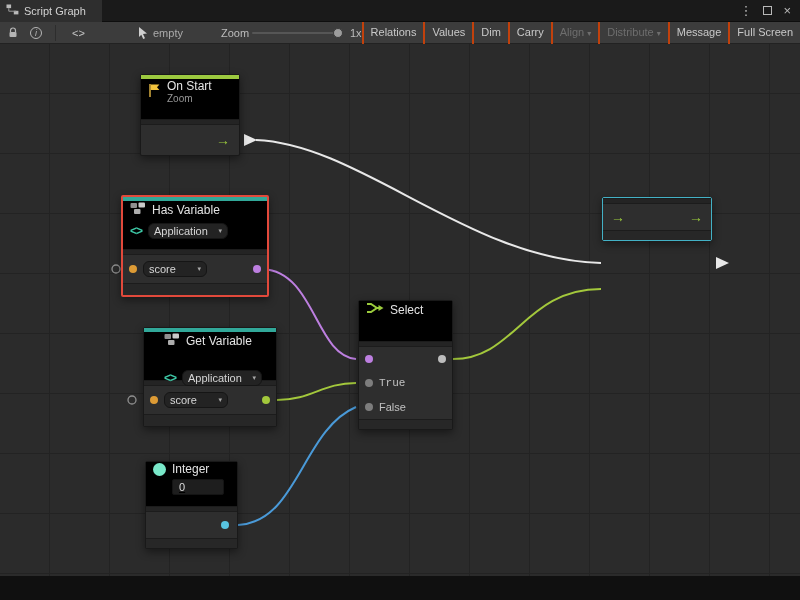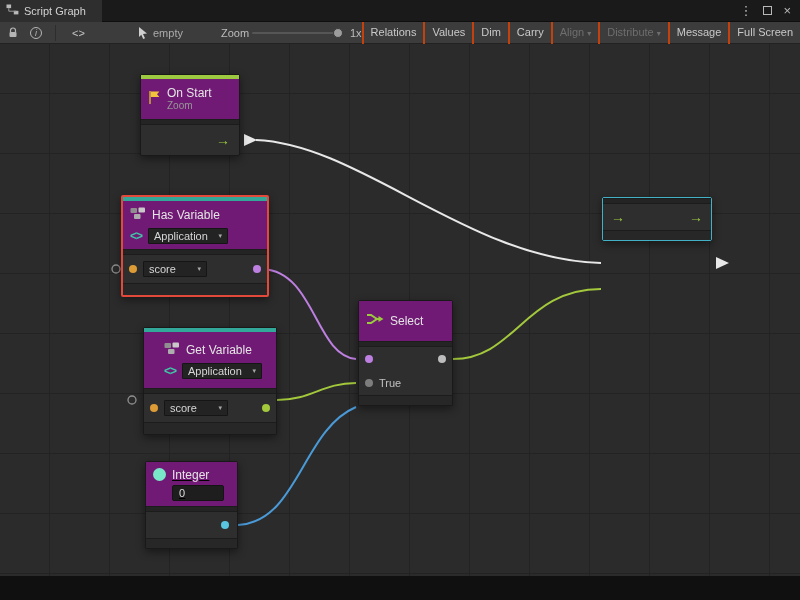--- a/index.html
+++ b/index.html
@@ -42,31 +42,31 @@
   .bottom-strip { position:absolute; top:576px; left:0; width:800px; height:24px; background:#101010; }
 
   .edges { position:absolute; top:0; left:0; width:800px; height:600px; z-index:1; pointer-events:none; }
 
   
   .node { position:absolute; z-index:2; background:#2e2e2e; border:1px solid #191919;
     border-radius:2px; box-shadow:0 3px 9px rgba(0,0,0,.45); }
   .node.sel-red  { border:2px solid #e2493b; }
   .node.sel-teal { border:1px solid #43b1c5; }
   .cbar { height:4px; }
-  .hdr { background:#701a75; padding:0 7px; display:flex; flex-direction:column; justify-content:center; }
+  .hdr { background:#000000; padding:0 7px; display:flex; flex-direction:column; }
   .hrow { display:flex; align-items:center; gap:6px; }
   .title { font-size:12px; color:#e4e4e4; line-height:14px; }
   .sub   { font-size:10px; color:#979797; line-height:12px; }
   .divider { height:6px; background:#242424; border-top:1px solid #1c1c1c; border-bottom:1px solid #1c1c1c; }
   .prow { display:flex; align-items:center; gap:6px; padding:0 6px; }
   .dot { width:8px; height:8px; border-radius:50%; flex:none; }
   .plabel { font-size:11px; color:#c0c0c0; }
   .spacer { flex:1; }
   .footer { height:12px; background:#272727; border-top:1px solid #1c1c1c; }
-  .dd { background:#232323; border:1px solid #151515; border-radius:1px; display:flex;
+  .dd { background:#232323; border:1px solid #151515; border-radius:6px; display:flex;
     align-items:center; gap:4px; padding:1px 5px; font-size:11px; color:#d6d6d6; }
   .ddcaret { font-size:7px; color:#a8a8a8; }
   .field { background:#1e1e1e; border:1px solid #141414; border-radius:2px;
     padding:1px 6px; font-size:11px; color:#dddddd; width:52px; }
   .garrow { color:#9bcb3c; font-weight:bold; font-size:14px; line-height:1; }
   .chev { color:#3ec9a7; font-weight:bold; font-size:12px; letter-spacing:-1px; }
   .circ { width:13px; height:13px; border-radius:50%; background:#79e8c9; flex:none; }
   .info-i { width:12px; height:12px; border:1px solid #b5b5b5; border-radius:50%;
     font-size:9px; color:#b5b5b5; display:inline-flex; align-items:center; justify-content:center; font-style:italic; }
 </style>
@@ -199,21 +199,21 @@
       <span class="ddcaret">▾</span>
     </span>
     <span class="spacer"></span>
     <span class="dot" style="background:#bd7fe0;"></span>
   </div>
   <div class="footer"></div>
 </div>
 
 <div class="node" style="left:143px; top:327px; width:134px;">
   <div class="cbar" style="background:#31a899;"></div>
-  <div class="hdr" style="height:56px; gap:4px;padding-left:20px;">
+  <div class="hdr" style="height:48px; gap:20px;padding-left:20px;">
     <div class="hrow">
       <span>
         <svg width="16" height="13" viewBox="0 0 16 13">
             <rect x="0.5" y="1" width="6.5" height="5" rx="1" fill="#8f8f8f"></rect>
             <rect x="8.5" y="0.5" width="6.5" height="5" rx="1" fill="#c9c9c9"></rect>
             <rect x="4" y="7" width="6.5" height="5" rx="1" fill="#adadad"></rect>
           </svg>
       </span>
       <span class="title">Get Variable</span>
     </div>
@@ -251,23 +251,27 @@
       </span>
       <span class="title">Select</span>
     </div>
   </div>
   <div class="divider"></div>
   <div class="prow" style="height:24px;">
     <span class="dot" style="background:#bd7fe0;"></span>
     <span class="spacer"></span>
     <span class="dot" style="background:#bdbdbd;"></span>
   </div>
+  <div class="prow" style="height:24px;font-family:Liberation Mono, monospace;">
+    <span class="dot" style="background:#7d7d7d;"></span>
+    <span class="plabel">True</span>
+  </div>
   <div class="prow" style="height:24px;">
     <span class="dot" style="background:#7d7d7d;"></span>
-    <span class="plabel">True</span>
+    <span class="plabel">False</span>
   </div>
   <div class="footer" style="height:10px;"></div>
 </div>
 
 <div class="node" style="left:145px; top:461px; width:93px;text-decoration:underline;">
   <div class="hdr" style="height:44px; gap:3px;">
     <div class="hrow">
       <span class="circ"></span>
       <span class="title">Integer</span>
     </div>

